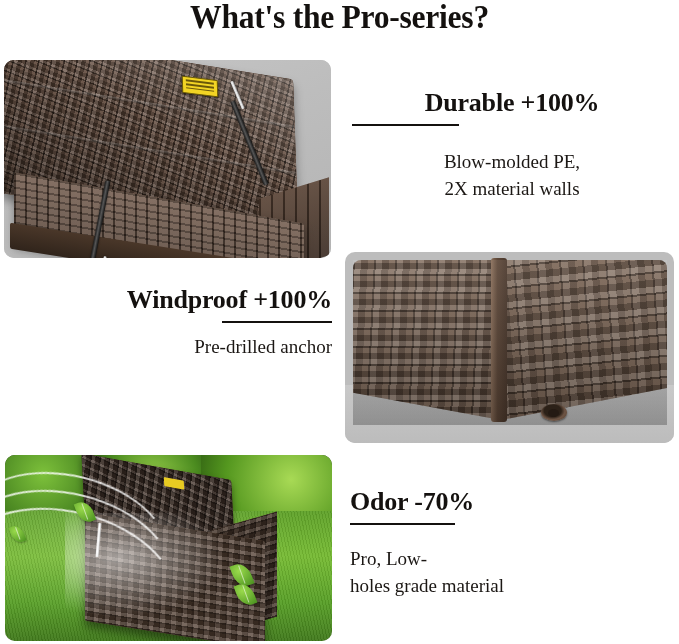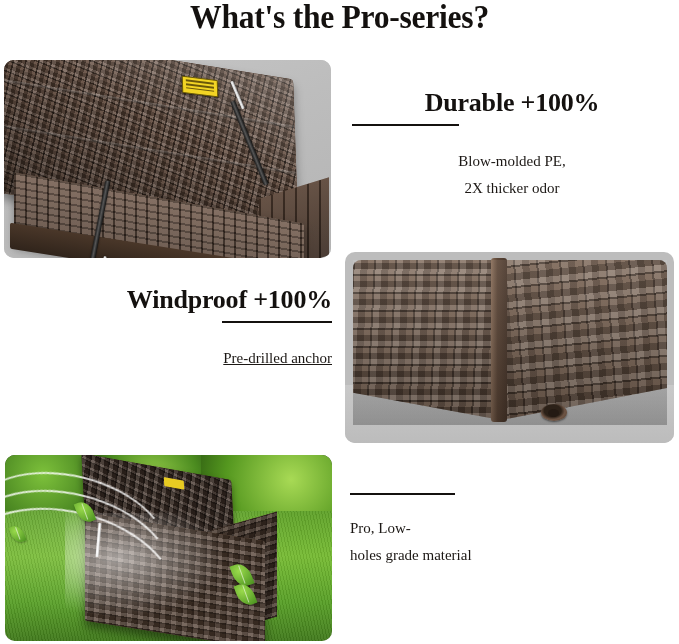--- a/index.html
+++ b/index.html
@@ -318,30 +318,30 @@
   
   .tblock{position:absolute;color:#14110f;}
   .thead{
     font-family:"Liberation Serif",serif;
     font-weight:bold;font-size:26px;line-height:30px;
     letter-spacing:-0.2px;white-space:nowrap;
   }
   .rule{height:2px;background:#14110f;margin-top:6px;}
   .tbody{
     font-family:"Liberation Serif",serif;
-    font-size:15px;line-height:27px;color:#1b1714;margin-top:20px;
+    font-size:19px;line-height:27px;color:#1b1714;margin-top:20px;
   }
 
   #block-durable{left:352px;top:88px;width:320px;text-align:center;}
   #block-durable .rule{width:107px;}
   #block-durable .tbody{margin-top:22px;}
 
   #block-windproof{left:10px;top:285px;width:322px;text-align:right;}
   #block-windproof .rule{width:110px;margin-left:auto;}
-  #block-windproof .tbody{margin-top:22px;text-decoration:underline;}
+  #block-windproof .tbody{margin-top:10px;}
 
   #block-odor{left:350px;top:487px;width:320px;text-align:left;}
   #block-odor .rule{width:105px;}
   #block-odor .tbody{}
 </style>
 </head>
 <body>
 
 <div class="page">
 
@@ -383,21 +383,21 @@
 
     <div class="strut left"></div>
     <div class="strut left-rod"></div>
   </div>
 
   <div class="tblock" id="block-durable">
     <div class="thead">Durable +100%</div>
     <div class="rule"></div>
     <div class="tbody">
       <div>Blow-molded PE,</div>
-      <div>2X thicker odor</div>
+      <div>2X material walls</div>
     </div>
   </div>
 
   <div class="tblock" id="block-windproof">
     <div class="thead">Windproof +100%</div>
     <div class="rule"></div>
     <div class="tbody">
       <div>Pre-drilled anchor</div>
     </div>
   </div>
@@ -440,20 +440,21 @@
     <div class="swoosh sw2"></div>
     <div class="swoosh sw3"></div>
 
     <div class="leaf l1"></div>
     <div class="leaf l2"></div>
     <div class="leaf l3"></div>
     <div class="leaf l4"></div>
   </div>
 
   <div class="tblock" id="block-odor">
+    <div class="thead">Odor -70%</div>
     <div class="rule"></div>
     <div class="tbody">
       <div>Pro, Low-</div>
       <div>holes grade material</div>
     </div>
   </div>
 
 </div>
 
 </body></html>

